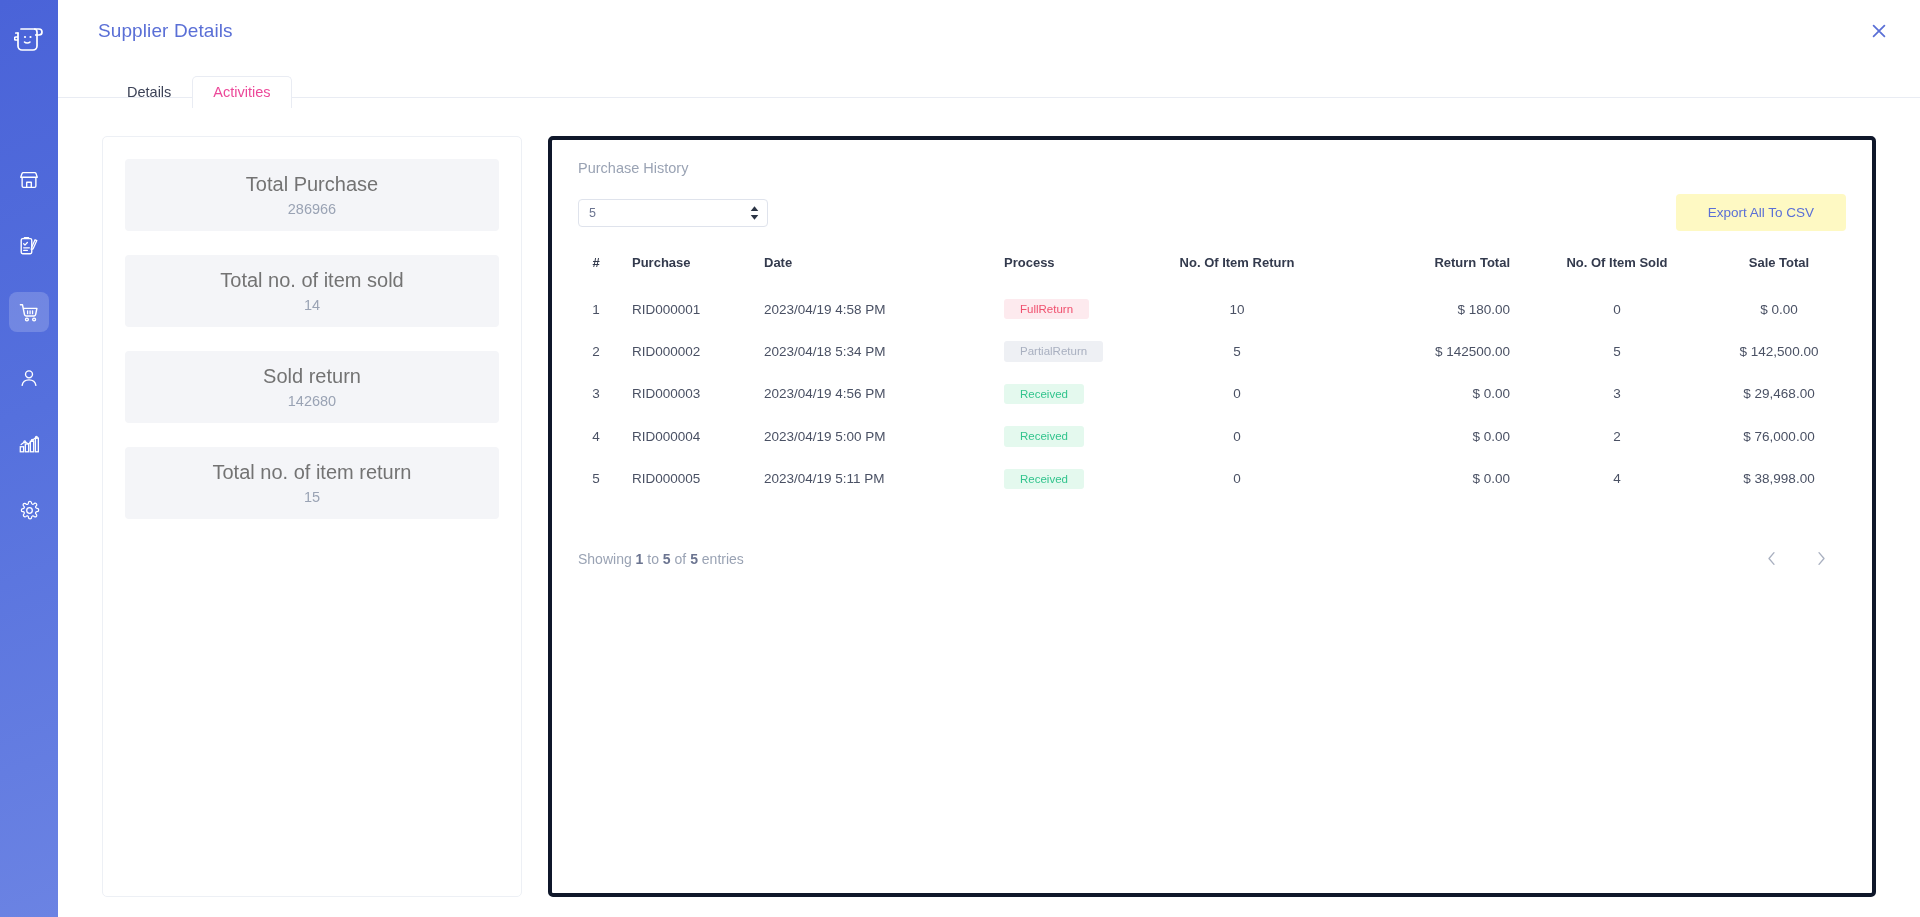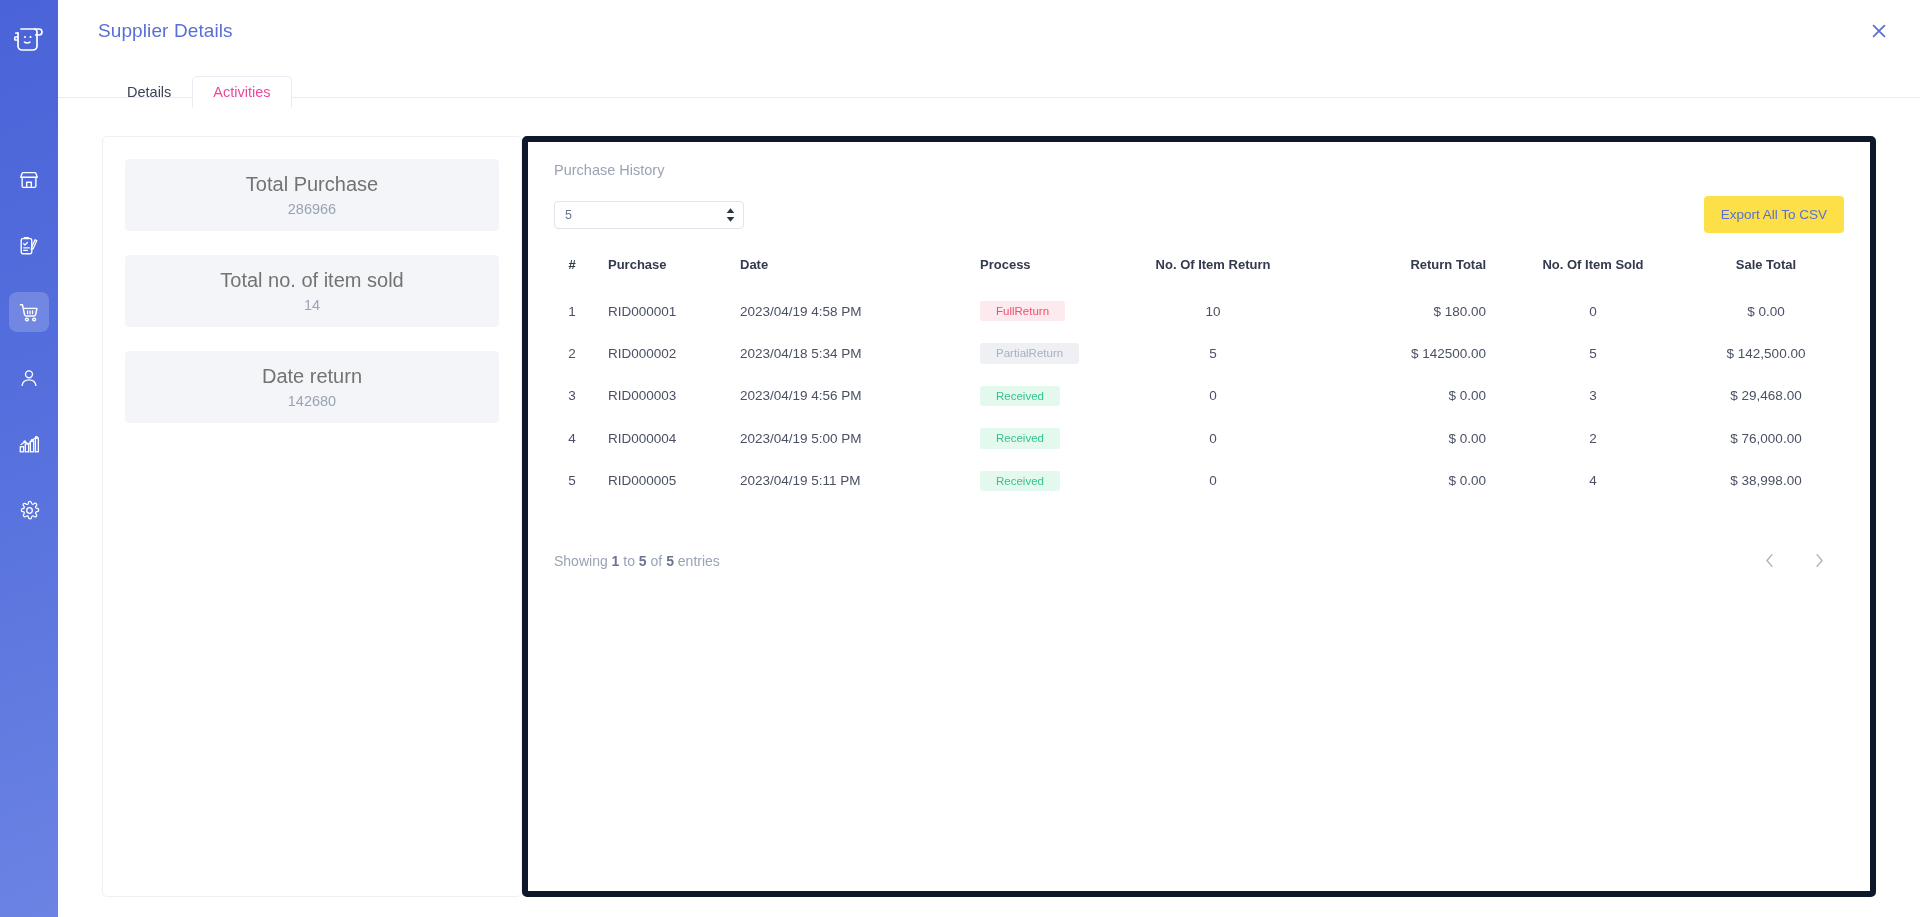--- a/index.html
+++ b/index.html
@@ -87,23 +87,23 @@
     height: 72px;
     display: flex; flex-direction: column; align-items: center; justify-content: center;
     margin-bottom: 24px;
   }
   .stat-card:last-child { margin-bottom: 0; }
   .stat-label { font-size: 20px; color: #737373; margin-bottom: 5px; }
   .stat-value { font-size: 14.5px; color: #9aa3b4; }
 
   
   .table-panel {
-    flex: 1; 
+    flex: 1; margin-left: 26px;
     background: #ffffff;
-    border: 6px solid #0f172a;
+    border: 4px solid #0f172a;
     border-radius: 5px;
     padding: 20px 26px 0 26px;
     height: 100%;
     display: flex; flex-direction: column;
   }
   .panel-title { font-size: 14.5px; color: #9aa3b4; margin-bottom: 18px; }
 
   .table-controls {
     display: flex; align-items: center; justify-content: space-between;
     margin-bottom: 24px;
@@ -117,23 +117,23 @@
     appearance: none; -webkit-appearance: none;
     cursor: pointer;
     position: relative;
   }
   .select-wrap { position: relative; display: inline-block; }
   .select-arrows {
     position: absolute; right: 9px; top: 50%; transform: translateY(-50%);
     pointer-events: none; display: flex; flex-direction: column; gap: 2px;
   }
   .export-btn {
-    background: #fde047; color: #5a6fd6;
+    background: #fef9c3; color: #5a6fd6;
     border: none; border-radius: 4px;
-    font-size: 13.5px; padding: 11px 17px;
+    font-size: 13.5px; padding: 11px 32px;
     cursor: pointer;
     font-family: "Liberation Sans", sans-serif;
   }
 
   table { width: 100%; border-collapse: collapse; }
   th {
     font-size: 13px; color: #2f3murky; color: #333a4d; font-weight: 700;
     padding: 0 12px 18px 12px; text-align: left; white-space: nowrap;
   }
   td {
@@ -267,22 +267,26 @@
       <aside class="stats-panel">
         <div class="stat-card">
           <div class="stat-label">Total Purchase</div>
           <div class="stat-value">286966</div>
         </div>
         <div class="stat-card">
           <div class="stat-label">Total no. of item sold</div>
           <div class="stat-value">14</div>
         </div>
         <div class="stat-card">
-          <div class="stat-label">Date return</div>
+          <div class="stat-label">Sold return</div>
           <div class="stat-value">142680</div>
+        </div>
+        <div class="stat-card">
+          <div class="stat-label">Total no. of item return</div>
+          <div class="stat-value">15</div>
         </div>
       </aside>
 
       <section class="table-panel">
         <div class="panel-title">Purchase History</div>
 
         <div class="table-controls">
           <span class="select-wrap">
             <select class="page-select" id="page-size-select"><option value="5">5</option><option value="10">10</option><option value="25">25</option><option value="50">50</option><option value="100">100</option></select>
             <span class="select-arrows">

